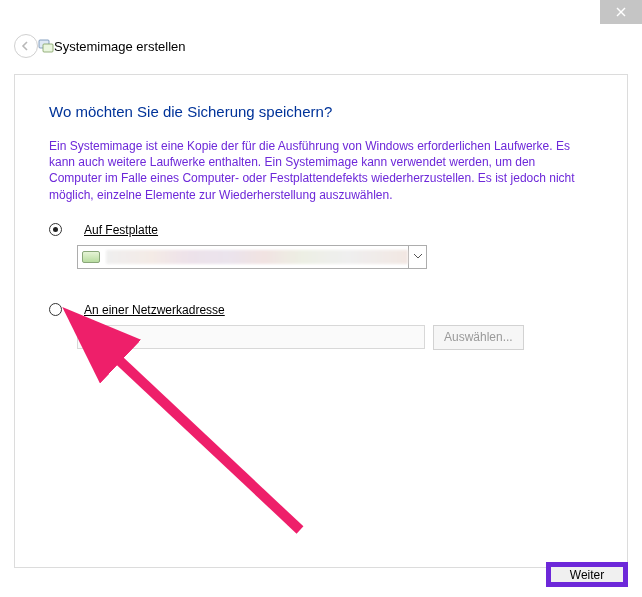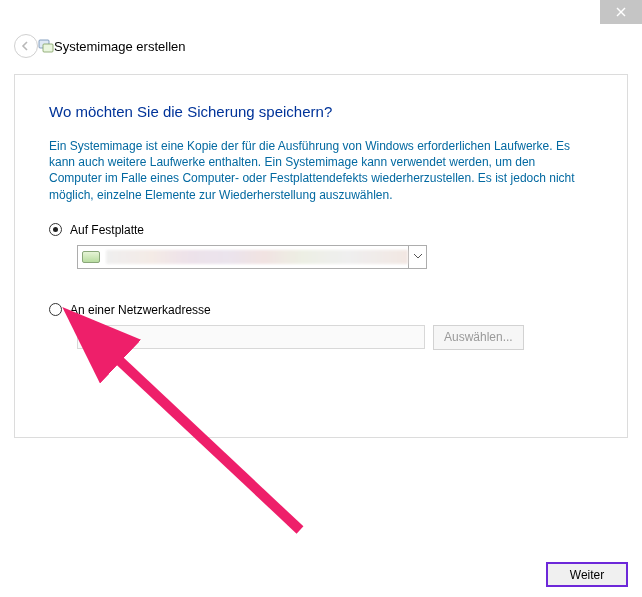--- a/index.html
+++ b/index.html
@@ -44,42 +44,43 @@
   }
   .app-icon {
     width: 16px; height: 16px;
     position: relative;
   }
   .app-title { font-size: 13px; color: #000; }
 
   .outer-frame {
     margin: 10px 14px 0 14px;
     border: 1px solid #dcdcdc;
-    height: 364px;
+    height: 494px;
     padding: 28px 34px 0 34px;
     position: relative;
   }
   .question {
     color: #003399;
     font-size: 15px;
     margin-bottom: 18px;
   }
   .desc {
-    color: #0369a1;
+    color: #6d28d9;
     font-size: 12px;
     line-height: 1.35;
     margin-bottom: 20px;
     max-width: 540px;
   }
   .opt-group { margin-bottom: 34px; }
   .opt-row {
     display: flex;
     align-items: center;
-    gap: 8px;
+    gap: 22px;
     margin-bottom: 8px;
+    text-decoration: underline;
   }
   .radio {
     width: 13px; height: 13px;
     border: 1px solid #333;
     border-radius: 50%;
     display: inline-flex;
     align-items: center;
     justify-content: center;
     background: #fff;
   }
@@ -166,21 +167,21 @@
   .footer {
     position: absolute;
     bottom: 10px;
     right: 14px;
     display: flex;
     gap: 8px;
   }
   .footer button, .footer .btn {
     min-width: 82px;
     height: 25px;
-    border: 2px solid #6d28d9;
+    border: 5px solid #6d28d9;
     background: #f0f0f0;
     font-size: 12px;
     color: #000;
     display: inline-flex;
     align-items: center;
     justify-content: center;
     font-family: inherit;
   }
 
   .arrow-overlay {

